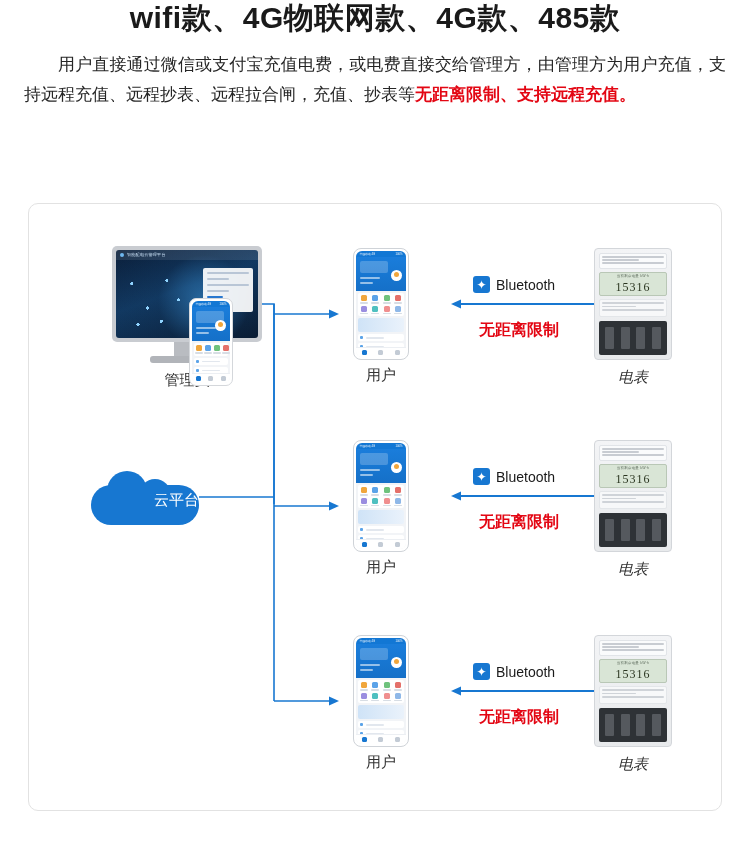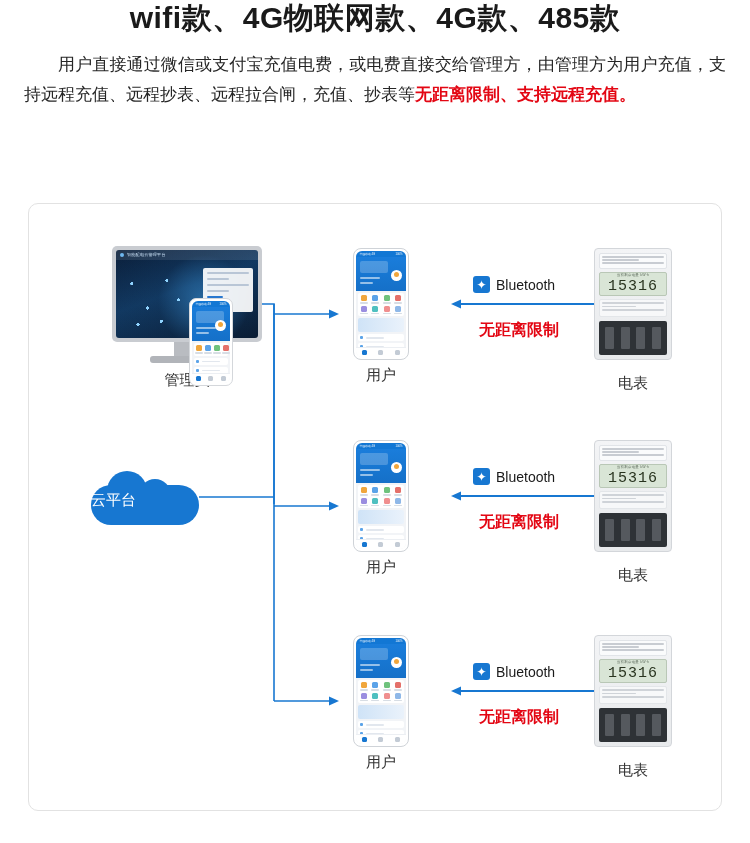--- a/index.html
+++ b/index.html
@@ -134,21 +134,21 @@
   .cloud .b1 {
     position: absolute; left: 16px; top: 2px; width: 40px; height: 40px;
     background: #1777d1; border-radius: 50%;
   }
   .cloud .b2 {
     position: absolute; left: 48px; top: 10px; width: 32px; height: 32px;
     background: #1777d1; border-radius: 50%;
   }
   .cloud .label {
     position: absolute; left: 0; top: 22px; width: 108px;
-    text-align: left; color: #fff; font-size: 15px; z-index: 3;
+    text-align: right; color: #fff; font-size: 15px; z-index: 3;
   }
 
   
   .phone {
     position: absolute;
     width: 56px; height: 112px;
     background: #fff;
     border: 1px solid #cfd3d8;
     border-radius: 8px;
     padding: 2px;
@@ -248,22 +248,22 @@
   .meter .m-top i.s { width: 60%; }
   .meter .lcd {
     margin-top: 3px; height: 24px; background: #d9e5d6;
     border: 1px solid #b9c7b6; border-radius: 2px;
     display: flex; flex-direction: column; align-items: center; justify-content: center;
   }
   .meter .lcd .tiny {
     font-size: 3.5px; color: #5d6b5c; letter-spacing: .2px; line-height: 1;
   }
   .meter .lcd .digits {
-    font-family: Liberation Mono, monospace;
-    font-size: 15px; color: #29341f; letter-spacing: 1px; line-height: 1;
+    font-family: Liberation Serif, serif;
+    font-size: 12px; color: #29341f; letter-spacing: 1px; line-height: 1;
     margin-top: 2px;
   }
   .meter .m-mid {
     margin-top: 3px; height: 18px; background: #f7f8f9;
     border: 1px solid #e3e6e9; border-radius: 2px; padding: 2px;
   }
   .meter .m-mid i {
     display: block; height: 1.5px; background: #cfd3d8; border-radius: 1px; margin-bottom: 2px;
   }
   .meter .m-mid i.s { width: 55%; }
@@ -291,21 +291,21 @@
   .bt-text { font-size: 14px; color: #1a1a1a; }
   .no-dist {
     position: absolute;
     color: #e30613; font-weight: bold; font-size: 16px; white-space: nowrap;
   }
 
   
   .wires { position: absolute; left: 0; top: 0; width: 694px; height: 608px; }
 
   .node-label.user { width: 56px; margin-top: 6px; }
-  .node-label.meter-l { width: 78px; margin-top: 14px; }
+  .node-label.meter-l { width: 78px; margin-top: 8px; font-style: italic; }
 </style>
 </head>
 <body>
 
 <div class="page">
 
   <div class="title">wifi款、4G物联网款、4G款、485款</div>
   <div class="subtitle">
     <span>用户直接通过微信或支付宝充值电费，或电费直接交给管理方，由管理方为用户充值，支持远程充值、远程抄表、远程拉合闸，充值、抄表等</span><span class="red">无距离限制、支持远程充值。</span>
   </div>

